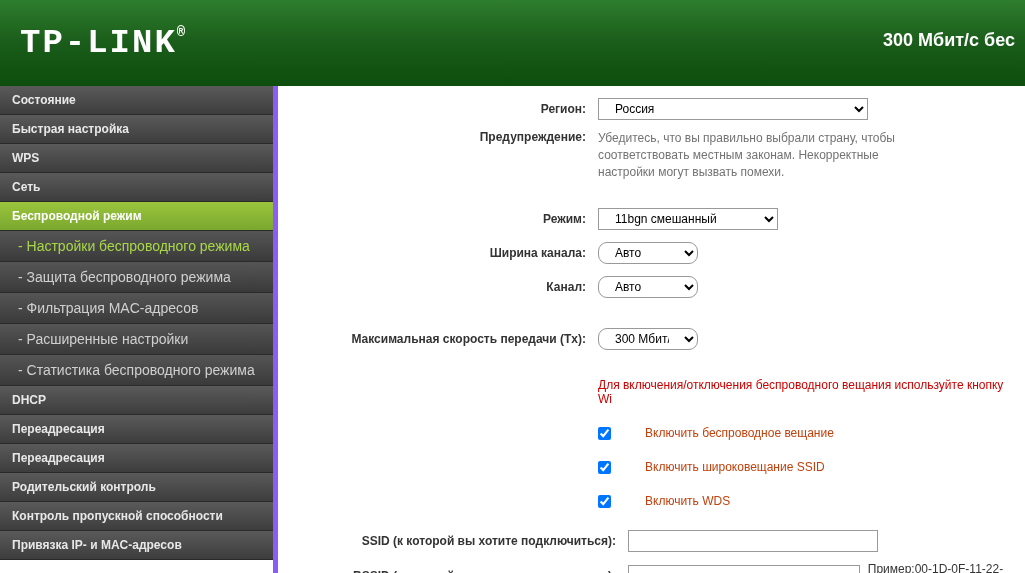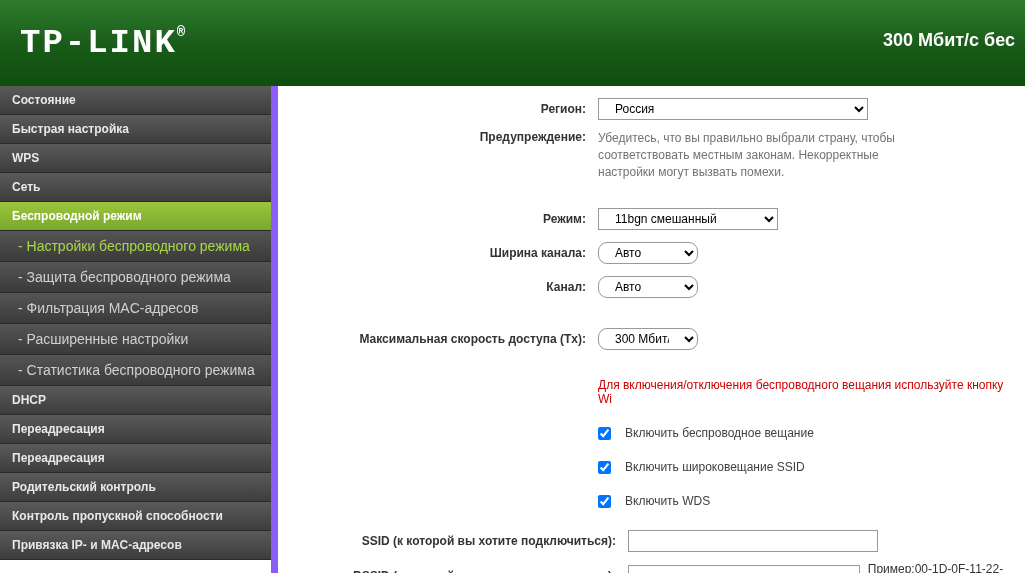--- a/index.html
+++ b/index.html
@@ -27,21 +27,21 @@
       top: 30px;
       font-size: 18px;
       font-weight: bold;
     }
     
     .container { display: flex; height: calc(100% - 86px); }
     
     .sidebar {
       width: 278px;
       background: #fff;
-      border-right: 7px solid #8b5cf6;
+      border-right: 5px solid #8b5cf6;
       overflow-y: auto;
     }
     .nav-item {
       padding: 7px 12px;
       background: linear-gradient(to bottom, #5a5a5a 0%, #3d3d3d 100%);
       color: #e8e8e8;
       font-weight: bold;
       font-size: 12px;
       border-bottom: 1px solid #2a2a2a;
       cursor: pointer;
@@ -106,21 +106,21 @@
     input[type="checkbox"] { margin-right: 6px; }
     
     .warning-text {
       font-size: 12px;
       color: #737373;
       line-height: 1.4;
     }
     .red-text { color: #cc0000; font-size: 12px; }
     .hint-text { font-size: 12px; color: #333; }
     
-    .checkbox-label { font-size: 12px; color: #404040; }
+    .checkbox-label { font-size: 12px; color: #c2410c; margin-left: 20px; }
     .spacer { height: 18px; }
     .spacer-sm { height: 6px; }
   </style>
 </head>
 <body>
 
 <div class="header">
   <div class="logo"><span>TP-LINK</span><span class="logo-reg">®</span></div>
   <div class="header-tagline">300 Мбит/с бес</div>
 </div>
@@ -180,21 +180,21 @@
     <div class="form-row">
       <div class="form-label">Канал:</div>
       <div class="form-control">
         <select class="small"><option>Авто</option></select>
       </div>
     </div>
 
     <div class="spacer"></div>
 
     <div class="form-row">
-      <div class="form-label">Максимальная скорость доступа (Tx):</div>
+      <div class="form-label">Максимальная скорость передачи (Tx):</div>
       <div class="form-control">
         <select class="small"><option>300 Мбит/с</option></select>
       </div>
     </div>
 
     <div class="spacer"></div>
 
     <div class="form-row">
       <div class="form-label"></div>
       <div class="form-control">

